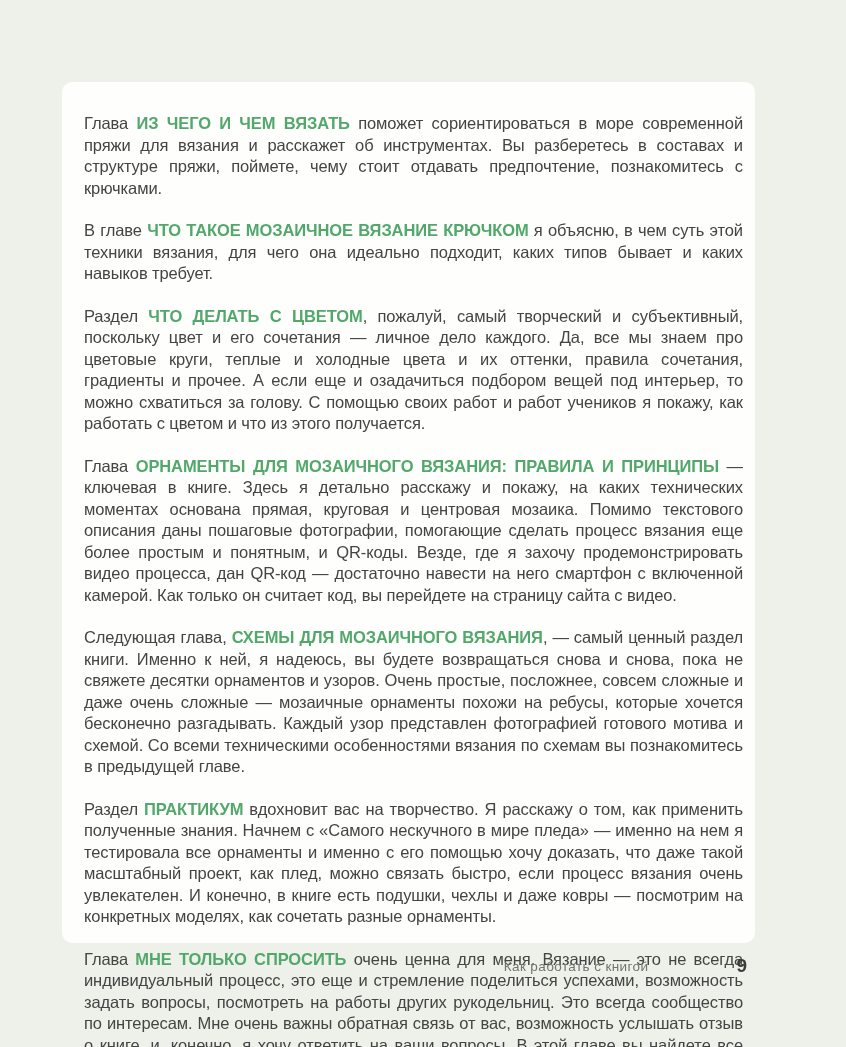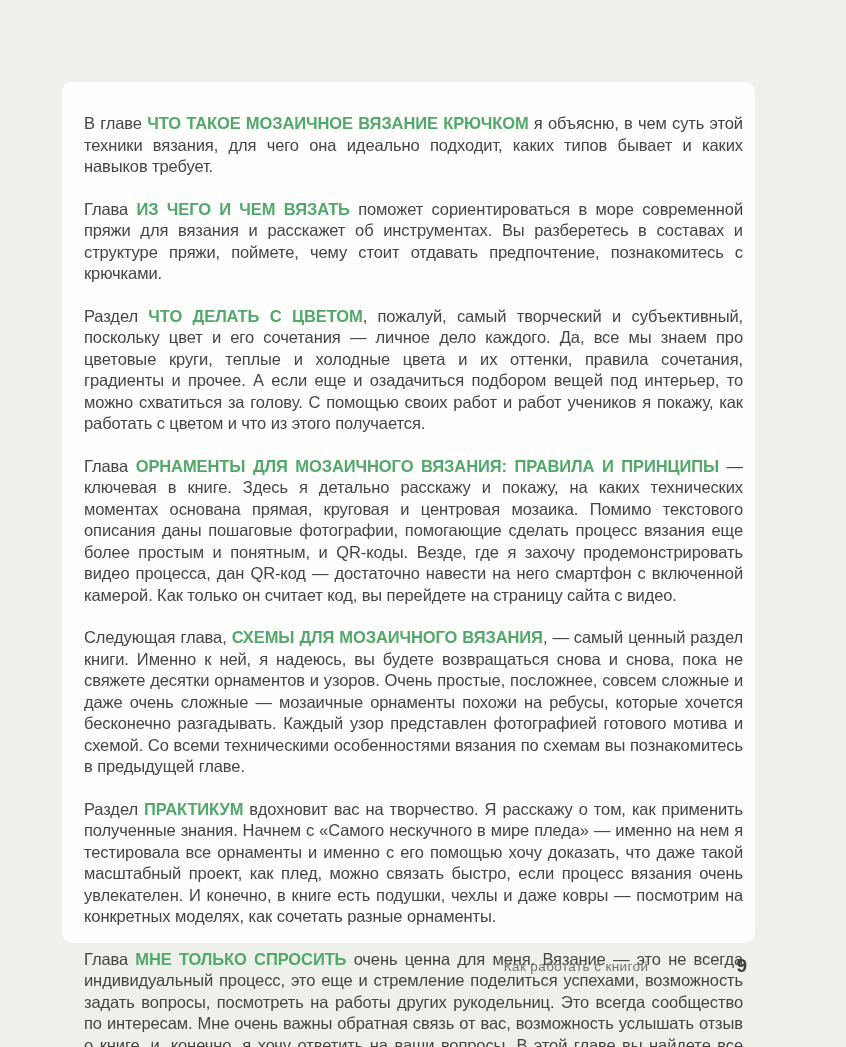--- a/index.html
+++ b/index.html
@@ -59,22 +59,22 @@
     font-size: 19px;
     font-weight: bold;
     color: #3a3d39;
   }
 </style>
 </head>
 <body>
 
 <div class="page-sheet">
   <div class="body-text">
+    <p><span>Глава </span><span class="hl">ИЗ ЧЕГО И ЧЕМ ВЯЗАТЬ</span><span> поможет сориентироваться в море современной пряжи для вязания и расскажет об инструментах. Вы разберетесь в составах и структуре пряжи, поймете, чему стоит отдавать предпочтение, познакомитесь с крючками.</span></p>
     <p><span>В главе </span><span class="hl">ЧТО ТАКОЕ МОЗАИЧНОЕ ВЯЗАНИЕ КРЮЧКОМ</span><span> я объясню, в чем суть этой техники вязания, для чего она идеально подходит, каких типов бывает и каких навыков требует.</span></p>
-    <p><span>Глава </span><span class="hl">ИЗ ЧЕГО И ЧЕМ ВЯЗАТЬ</span><span> поможет сориентироваться в море современной пряжи для вязания и расскажет об инструментах. Вы разберетесь в составах и структуре пряжи, поймете, чему стоит отдавать предпочтение, познакомитесь с крючками.</span></p>
     <p><span>Раздел </span><span class="hl">ЧТО ДЕЛАТЬ С ЦВЕТОМ</span><span>, пожалуй, самый творческий и субъективный, поскольку цвет и его сочетания — личное дело каждого. Да, все мы знаем про цветовые круги, теплые и холодные цвета и их оттенки, правила сочетания, градиенты и прочее. А если еще и озадачиться подбором вещей под интерьер, то можно схватиться за голову. С помощью своих работ и работ учеников я покажу, как работать с цветом и что из этого получается.</span></p>
     <p><span>Глава </span><span class="hl">ОРНАМЕНТЫ ДЛЯ МОЗАИЧНОГО ВЯЗАНИЯ: ПРАВИЛА И ПРИНЦИПЫ</span><span> — ключевая в книге. Здесь я детально расскажу и покажу, на каких технических моментах основана прямая, круговая и центровая мозаика. Помимо текстового описания даны пошаговые фотографии, помогающие сделать процесс вязания еще более простым и понятным, и QR-коды. Везде, где я захочу продемонстрировать видео процесса, дан QR-код — достаточно навести на него смартфон с включенной камерой. Как только он считает код, вы перейдете на страницу сайта с видео.</span></p>
     <p><span>Следующая глава, </span><span class="hl">СХЕМЫ ДЛЯ МОЗАИЧНОГО ВЯЗАНИЯ</span><span>, — самый ценный раздел книги. Именно к ней, я надеюсь, вы будете возвращаться снова и снова, пока не свяжете десятки орнаментов и узоров. Очень простые, посложнее, совсем сложные и даже очень сложные — мозаичные орнаменты похожи на ребусы, которые хочется бесконечно разгадывать. Каждый узор представлен фотографией готового мотива и схемой. Со всеми техническими особенностями вязания по схемам вы познакомитесь в предыдущей главе.</span></p>
     <p><span>Раздел </span><span class="hl">ПРАКТИКУМ</span><span> вдохновит вас на творчество. Я расскажу о том, как применить полученные знания. Начнем с «Самого нескучного в мире пледа» — именно на нем я тестировала все орнаменты и именно с его помощью хочу доказать, что даже такой масштабный проект, как плед, можно связать быстро, если процесс вязания очень увлекателен. И конечно, в книге есть подушки, чехлы и даже ковры — посмотрим на конкретных моделях, как сочетать разные орнаменты.</span></p>
     <p><span>Глава </span><span class="hl">МНЕ ТОЛЬКО СПРОСИТЬ</span><span> очень ценна для меня. Вязание — это не всегда индивидуальный процесс, это еще и стремление поделиться успехами, возможность задать вопросы, посмотреть на работы других рукодельниц. Это всегда сообщество по интересам. Мне очень важны обратная связь от вас, возможность услышать отзыв о книге, и, конечно, я хочу ответить на ваши вопросы. В этой главе вы найдете все явки и пароли сообществ, где можно пообщаться с любителями мозаичного вязания крючком. Присоединиться к ним легко — снова поможет QR-код.</span></p>
   </div>
 </div>
 
 <div class="page-footer">
   <span class="running-title">Как работать с книгой</span>

